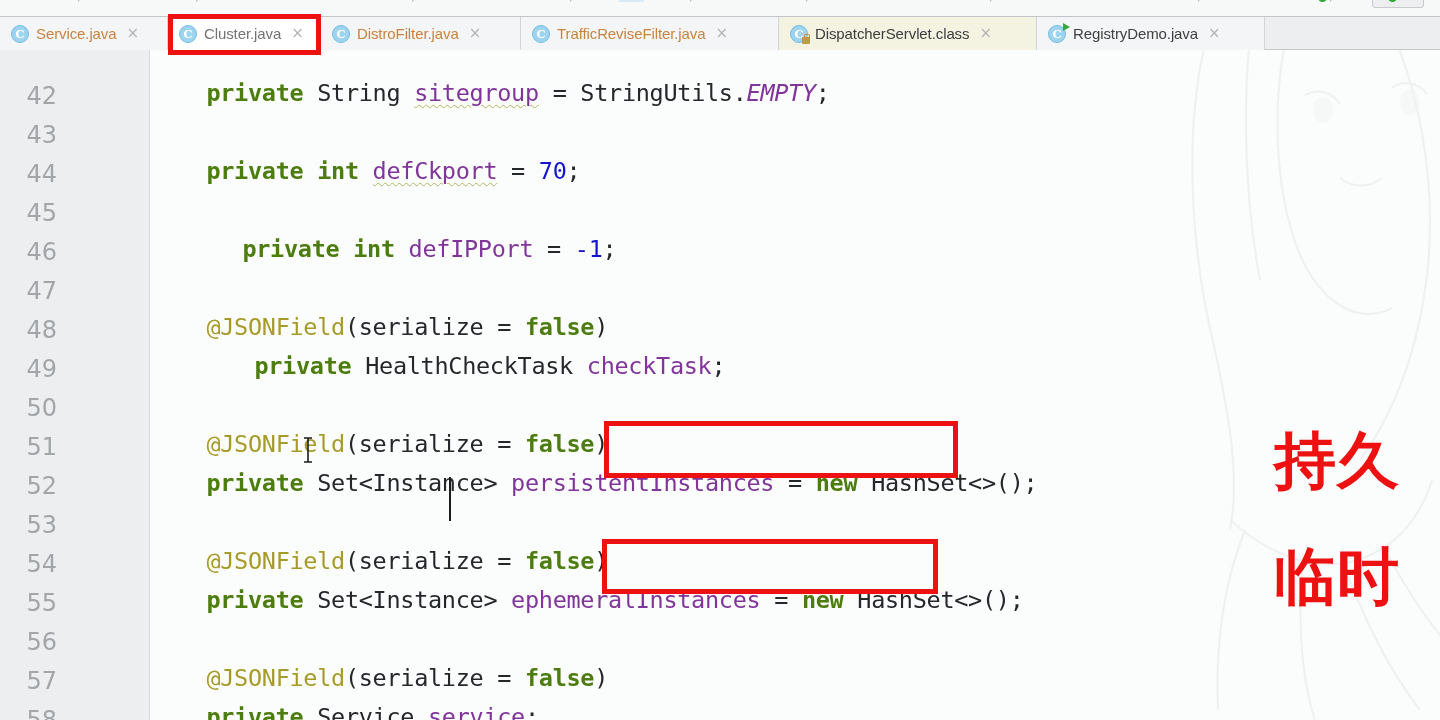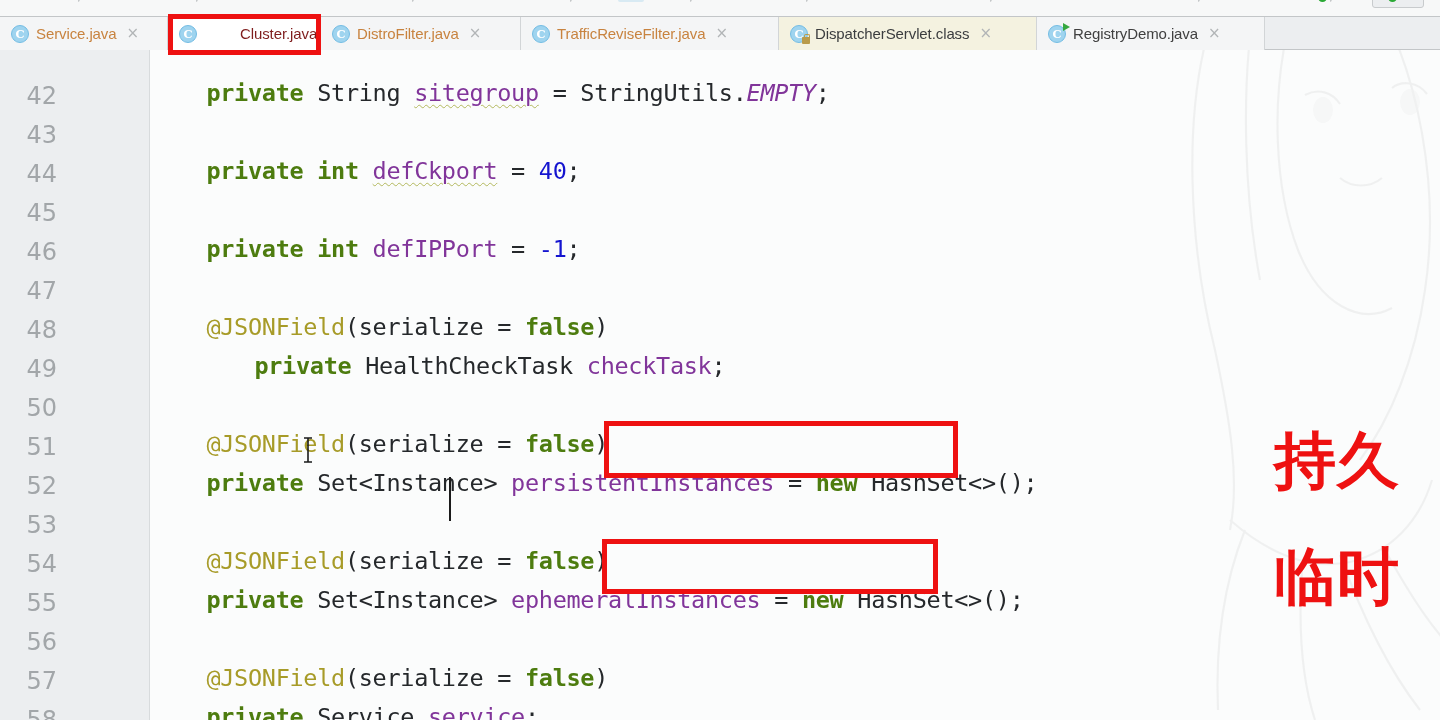--- a/index.html
+++ b/index.html
@@ -257,21 +257,21 @@
           <span class="letter">C</span>
         </span>
         <span class="tab-label" style="color: rgb(200, 131, 63);">Service.java</span>
         <span class="tab-close">×</span>
       </div>
       <div class="tab active" style="left: 168px; width: 153px; background: rgb(255, 255, 255);">
         <span class="ficon">
           <span class="disc"></span>
           <span class="letter">C</span>
         </span>
-        <span class="tab-label" style="color: #7f1d1d; margin-left: 36px;">Cluster.java</span>
+        <span class="tab-label" style="color: #737373;">Cluster.java</span>
         <span class="tab-close">×</span>
       </div>
       <div class="tab" style="left: 321px; width: 200px; background: rgb(244, 245, 246);">
         <span class="ficon">
           <span class="disc"></span>
           <span class="letter">C</span>
         </span>
         <span class="tab-label" style="color: rgb(200, 131, 63);">DistroFilter.java</span>
         <span class="tab-close">×</span>
       </div>
@@ -341,22 +341,22 @@
         <div class="lineno" style="top: 463px;">53</div>
         <div class="lineno" style="top: 502px;">54</div>
         <div class="lineno" style="top: 541px;">55</div>
         <div class="lineno" style="top: 580px;">56</div>
         <div class="lineno" style="top: 619px;">57</div>
         <div class="lineno" style="top: 658px;">58</div>
       </div>
 
     <div class="code-area" id="code-area">
         <div class="codeline" style="top: 32px;"><span class="t-plain">    </span><span class="t-kw">private</span><span class="t-plain"> </span><span class="t-type">String</span><span class="t-plain"> </span><span class="t-field squiggle">sitegroup</span><span class="t-plain"> = </span><span class="t-type">StringUtils</span><span class="t-punct">.</span><span class="t-static">EMPTY</span><span class="t-punct">;</span></div>
-        <div class="codeline" style="top: 110px;"><span class="t-plain">    </span><span class="t-kw">private</span><span class="t-plain"> </span><span class="t-kw">int</span><span class="t-plain"> </span><span class="t-field squiggle">defCkport</span><span class="t-plain"> = </span><span class="t-num">40</span><span class="t-punct">;</span></div>
-        <div class="codeline" style="top: 188px;"><span class="t-plain">    </span><span class="t-kw">private</span><span class="t-plain"> </span><span class="t-kw">int</span><span class="t-plain"> </span><span class="t-field">defIPPort</span><span class="t-plain"> = </span><span class="t-num">-1</span><span class="t-punct">;</span></div>
+        <div class="codeline" style="top: 110px;"><span class="t-plain">    </span><span class="t-kw">private</span><span class="t-plain"> </span><span class="t-kw">int</span><span class="t-plain"> </span><span class="t-field squiggle">defCkport</span><span class="t-plain"> = </span><span class="t-num">70</span><span class="t-punct">;</span></div>
+        <div class="codeline" style="top: 188px; padding-left: 36px;"><span class="t-plain">    </span><span class="t-kw">private</span><span class="t-plain"> </span><span class="t-kw">int</span><span class="t-plain"> </span><span class="t-field">defIPPort</span><span class="t-plain"> = </span><span class="t-num">-1</span><span class="t-punct">;</span></div>
         <div class="codeline" style="top: 266px;"><span class="t-plain">    </span><span class="t-anno">@JSONField</span><span class="t-punct">(</span><span class="t-plain">serialize</span><span class="t-plain"> = </span><span class="t-kw">false</span><span class="t-punct">)</span></div>
         <div class="codeline" style="top: 305px; padding-left: 48px;"><span class="t-plain">    </span><span class="t-kw">private</span><span class="t-plain"> </span><span class="t-type">HealthCheckTask</span><span class="t-plain"> </span><span class="t-field">checkTask</span><span class="t-punct">;</span></div>
         <div class="codeline" style="top: 383px;"><span class="t-plain">    </span><span class="t-anno">@JSONField</span><span class="t-punct">(</span><span class="t-plain">serialize</span><span class="t-plain"> = </span><span class="t-kw">false</span><span class="t-punct">)</span></div>
         <div class="codeline" style="top: 422px;"><span class="t-plain">    </span><span class="t-kw">private</span><span class="t-plain"> </span><span class="t-type">Set&lt;Instance&gt;</span><span class="t-plain"> </span><span class="t-field">persistentInstances</span><span class="t-plain"> = </span><span class="t-kw">new</span><span class="t-plain"> </span><span class="t-type">HashSet&lt;&gt;();</span></div>
         <div class="codeline" style="top: 500px;"><span class="t-plain">    </span><span class="t-anno">@JSONField</span><span class="t-punct">(</span><span class="t-plain">serialize</span><span class="t-plain"> = </span><span class="t-kw">false</span><span class="t-punct">)</span></div>
         <div class="codeline" style="top: 539px;"><span class="t-plain">    </span><span class="t-kw">private</span><span class="t-plain"> </span><span class="t-type">Set&lt;Instance&gt;</span><span class="t-plain"> </span><span class="t-field">ephemeralInstances</span><span class="t-plain"> = </span><span class="t-kw">new</span><span class="t-plain"> </span><span class="t-type">HashSet&lt;&gt;();</span></div>
         <div class="codeline" style="top: 617px;"><span class="t-plain">    </span><span class="t-anno">@JSONField</span><span class="t-punct">(</span><span class="t-plain">serialize</span><span class="t-plain"> = </span><span class="t-kw">false</span><span class="t-punct">)</span></div>
         <div class="codeline" style="top: 656px;"><span class="t-plain">    </span><span class="t-kw">private</span><span class="t-plain"> </span><span class="t-type">Service</span><span class="t-plain"> </span><span class="t-field">service</span><span class="t-punct">;</span></div>
       </div>
 

